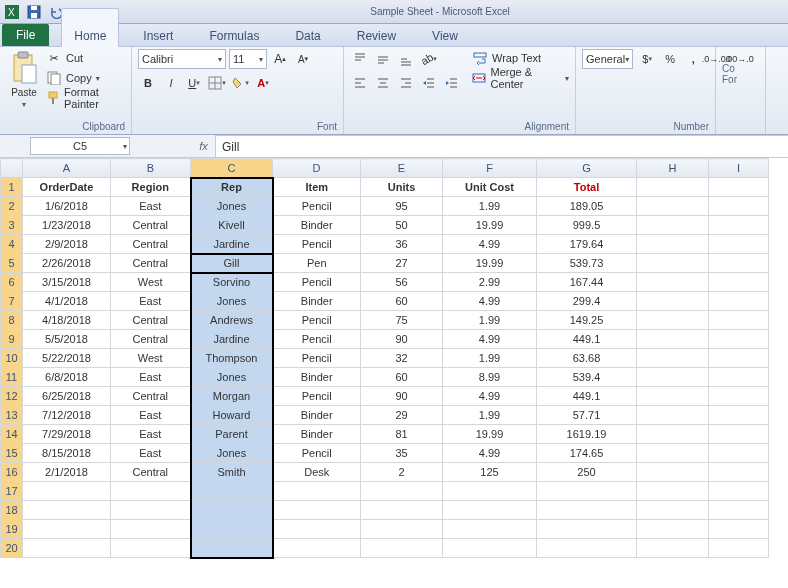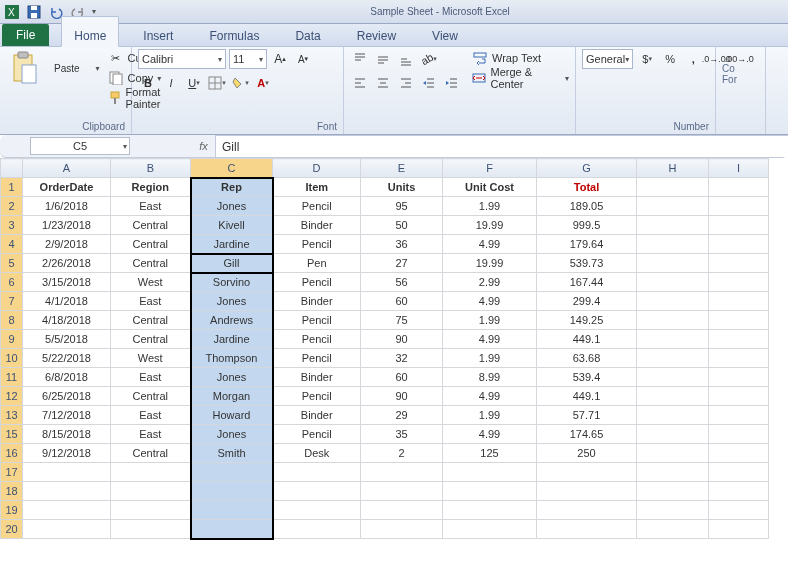--- a/index.html
+++ b/index.html
@@ -7,43 +7,43 @@
 
   
   .titlebar { height: 24px; background: linear-gradient(#e8edf4,#d4dced); display: flex; align-items: center; padding: 0 4px; border-bottom: 1px solid #9aa8c4; }
   .titlebar .qat { display: flex; gap: 6px; align-items: center; }
   .titlebar .title { flex: 1; text-align: center; color: #4a5a78; font-size: 10px; }
   .qicon { width: 16px; height: 16px; display: inline-flex; align-items: center; justify-content: center; }
 
   
   .ribbon-tabs { height: 23px; background: linear-gradient(#e4ebf6,#d2dced); display: flex; align-items: flex-end; padding-left: 2px; gap: 12px; border-bottom: 1px solid #b7c3da; }
   .file-tab { background: #207245; color: #fff; padding: 4px 14px; font-size: 12px; border-radius: 2px 2px 0 0; }
-  .rtab { padding: 12px 12px 3px; font-size: 12px; color: #3c5076; cursor: pointer; }
+  .rtab { padding: 20px 12px 3px; font-size: 12px; color: #3c5076; cursor: pointer; }
   .rtab.active { background: #f3f6fb; border: 1px solid #b7c3da; border-bottom: 1px solid #f3f6fb; border-radius: 2px 2px 0 0; margin-bottom: -1px; }
 
   
   .ribbon { height: 88px; background: linear-gradient(#f5f8fc,#e2e9f3); border-bottom: 1px solid #9aaac8; display: flex; }
   .group { border-right: 1px solid #c5cee0; padding: 2px 6px 0 6px; display: flex; flex-direction: column; justify-content: space-between; }
   .group-label { text-align: right; font-size: 10px; color: #5a6a88; padding: 1px 0 2px; }
   .group-body { display: flex; gap: 4px; flex: 1; align-items: flex-start; }
-  .big-btn { display: flex; flex-direction: row; align-items: center; gap: 16px; padding: 2px 4px; }
+  .big-btn { display: flex; flex-direction: column; align-items: center; gap: 2px; padding: 2px 4px; }
   .big-btn .lbl { font-size: 10px; }
   .stack { display: flex; flex-direction: column; gap: 2px; font-size: 11px; }
   .stack .row { display: flex; align-items: center; gap: 4px; height: 18px; }
   .icon-box { width: 16px; height: 16px; display: inline-flex; align-items: center; justify-content: center; }
 
   .font-select { width: 88px; height: 20px; font-size: 11px; border: 1px solid #aab7cf; background: #fff; padding: 0 3px; display: flex; align-items: center; justify-content: space-between; }
   .size-select { width: 38px; height: 20px; font-size: 11px; border: 1px solid #aab7cf; background: #fff; padding: 0 3px; display: flex; align-items: center; justify-content: space-between; }
   .caret {font-size: 8px; color: #555;}
   .btnrow { display: flex; gap: 3px; }
   .tbtn { width: 20px; height: 20px; display: flex; align-items: center; justify-content: center; border: 1px solid transparent; }
   .wide-select { width: 110px; height: 20px; border: 1px solid #aab7cf; background: #fff; display: flex; align-items: center; justify-content: space-between; padding: 0 3px; font-size: 11px;}
 
   
-  .namebox-row { height: 23px; display: flex; border-bottom: 1px solid #c3cbda; background: #eef2f8; border-radius: 6px; }
+  .namebox-row { height: 23px; display: flex; border-bottom: 1px solid #c3cbda; background: #eef2f8; }
   .namebox { width: 100px; border-right: 1px solid #c3cbda; display: flex; align-items: center; justify-content: center; background: #fff; font-size: 11px; position: relative; margin: 2px 2px 2px 30px; border:1px solid #b3bdd0;}
   .namebox .dd { position: absolute; right: 2px; font-size: 8px; color: #555; }
   .fx { width: 24px; display: flex; align-items: center; justify-content: center; font-style: italic; color: #666; border-right:1px solid #c3cbda; margin-left: 60px;}
   .formula-input { flex: 1; background: #fff; padding: 0 6px; display: flex; align-items: center; font-size: 12px; border-top:1px solid #c3cbda;}
 
   
   .grid-wrap { position: relative; }
   table.sheet { border-collapse: collapse; table-layout: fixed; }
   table.sheet th, table.sheet td { border: 1px solid #d4d8dd; height: 19px; font-size: 11px; padding: 0; text-align: center; overflow: hidden; white-space: nowrap; }
   table.sheet th { background: linear-gradient(#f4f7fb,#e1e8f2); color: #3d5175; font-weight: normal; }
@@ -291,20 +291,21 @@
                 <path d="M4 7 L10 7" stroke="#c00"></path>
                 <path d="M3 5 L1 7 L3 9" fill="none" stroke="#c00"></path>
                 <path d="M11 5 L13 7 L11 9" fill="none" stroke="#c00"></path>
               </svg>
             </span>
             <span>Merge &amp; Center</span>
             <span class="caret">▾</span>
           </div>
       </div>
     </div>
+    <div class="group-label">Alignment</div>
   </div>
 
   <div class="group" style="width:140px">
     <div class="group-body" style="flex-direction:row;gap:4px">
       <div class="wide-select">
           <span>General</span>
           <span class="caret">▾</span>
         </div>
       <div class="btnrow">
         <div class="tbtn">$<span class="caret" style="font-size:7px">▾</span></div>
@@ -501,34 +502,46 @@
           <td class="colB">East</td>
           <td class="colC sel-col col-sel-l col-sel-r">Howard</td>
           <td class="colD">Binder</td>
           <td class="colE">29</td>
           <td class="colF">1.99</td>
           <td class="colG">57.71</td>
           <td class="colH"></td>
           <td class="colI"></td>
         </tr>
         <tr>
+          <th class="rowhdr sel-row">14</th>
+          <td class="colA">7/29/2018</td>
+          <td class="colB">East</td>
+          <td class="colC sel-col col-sel-l col-sel-r">Parent</td>
+          <td class="colD">Binder</td>
+          <td class="colE">81</td>
+          <td class="colF">19.99</td>
+          <td class="colG">1619.19</td>
+          <td class="colH"></td>
+          <td class="colI"></td>
+        </tr>
+        <tr>
           <th class="rowhdr sel-row">15</th>
           <td class="colA">8/15/2018</td>
           <td class="colB">East</td>
           <td class="colC sel-col col-sel-l col-sel-r">Jones</td>
           <td class="colD">Pencil</td>
           <td class="colE">35</td>
           <td class="colF">4.99</td>
           <td class="colG">174.65</td>
           <td class="colH"></td>
           <td class="colI"></td>
         </tr>
         <tr>
           <th class="rowhdr sel-row">16</th>
-          <td class="colA">9/12/2018</td>
+          <td class="colA">2/1/2018</td>
           <td class="colB">Central</td>
           <td class="colC sel-col col-sel-l col-sel-r">Smith</td>
           <td class="colD">Desk</td>
           <td class="colE">2</td>
           <td class="colF">125</td>
           <td class="colG">250</td>
           <td class="colH"></td>
           <td class="colI"></td>
         </tr>
         <tr>

